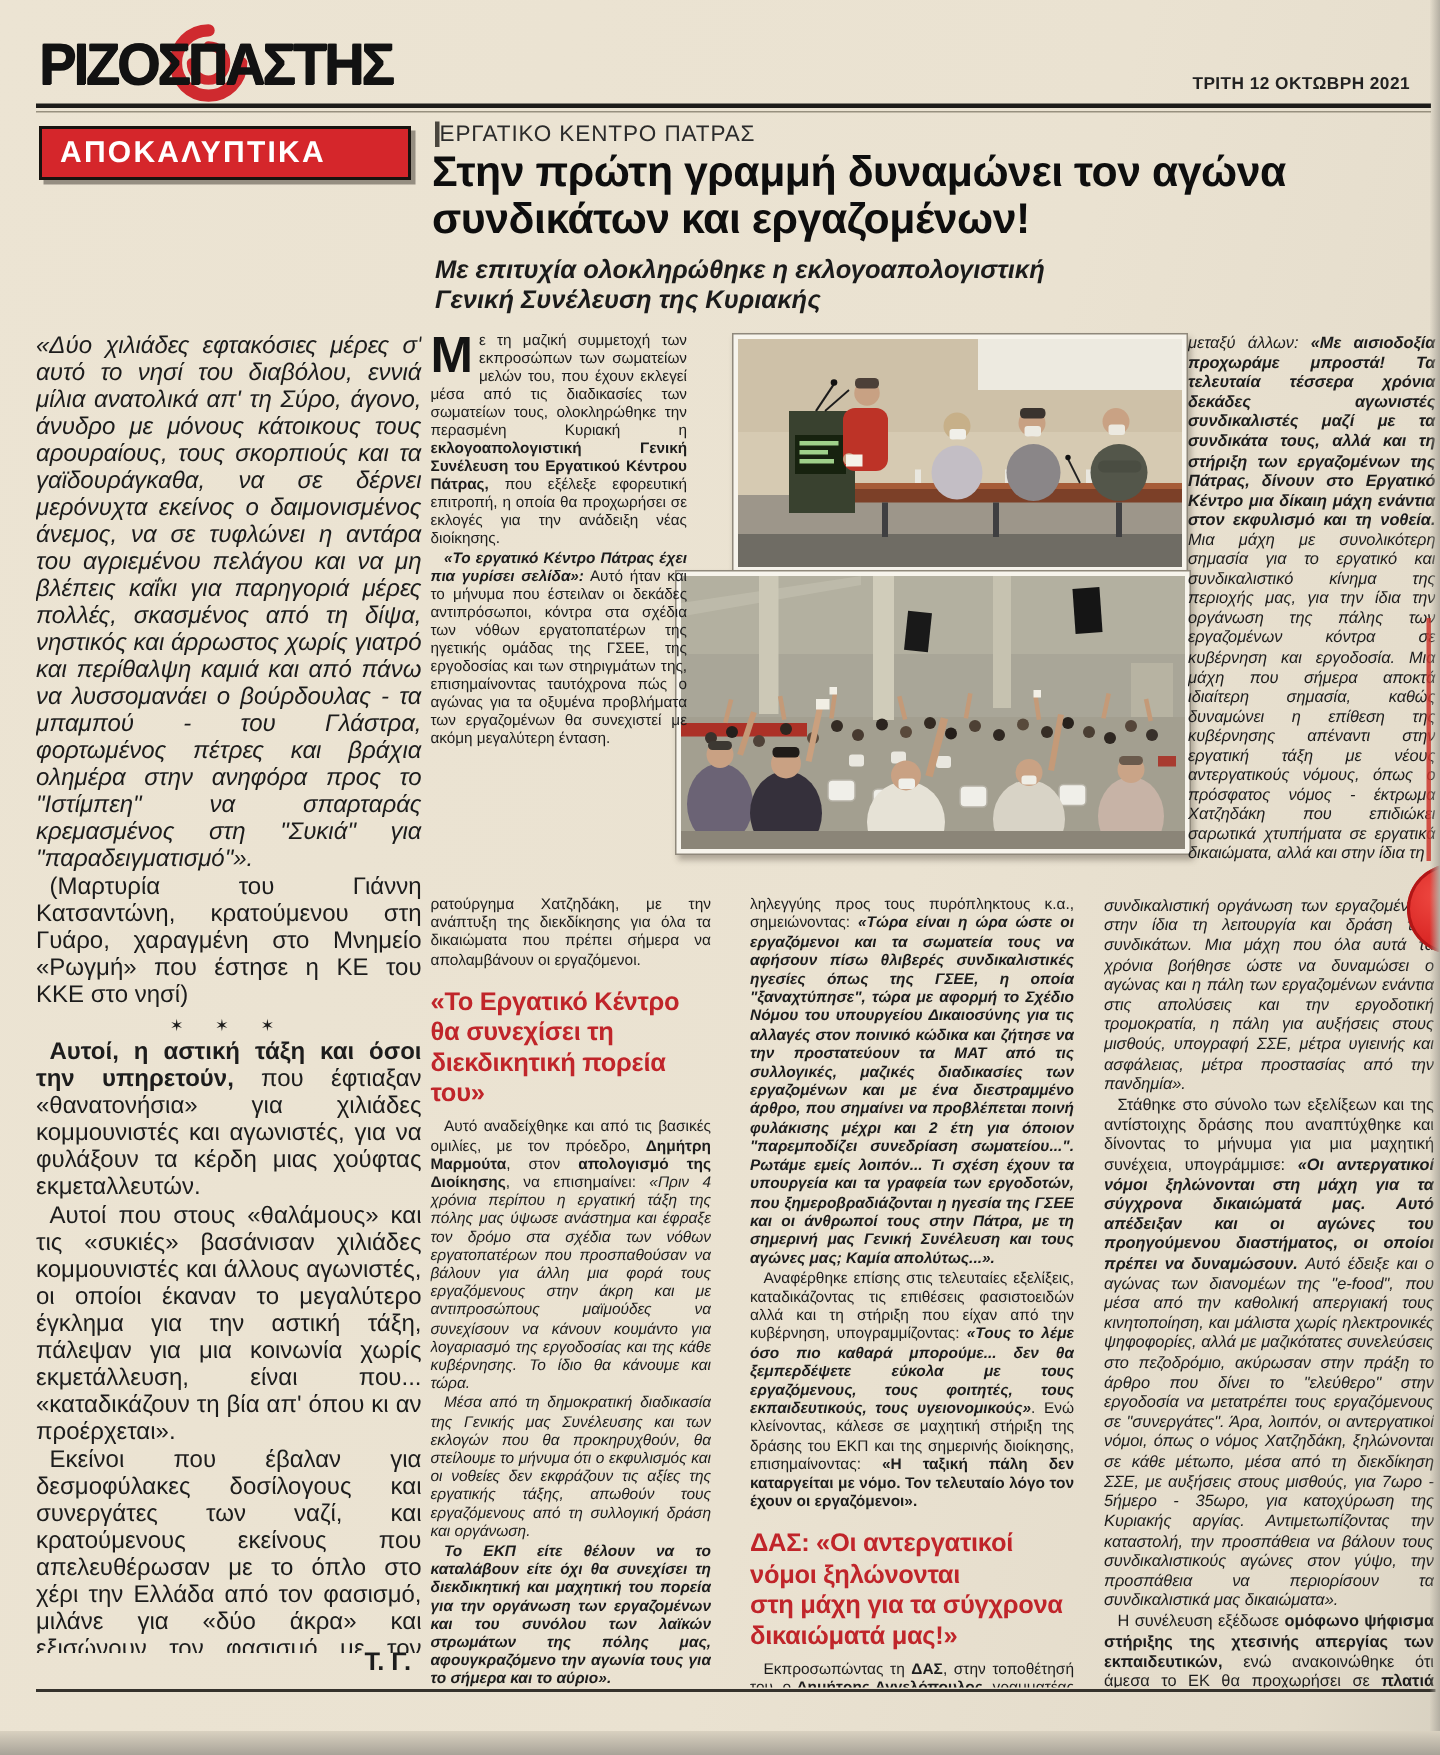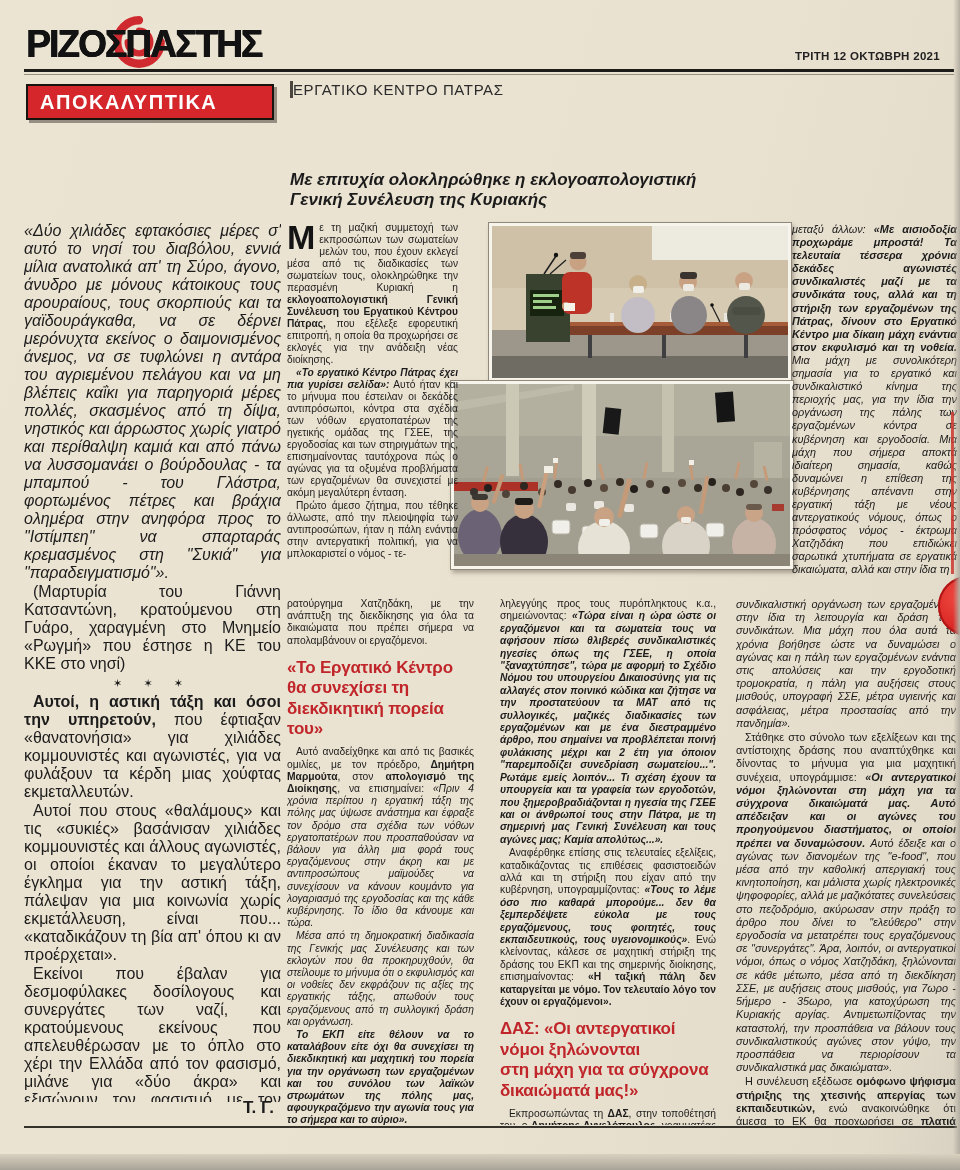--- a/index.html
+++ b/index.html
@@ -98,20 +98,22 @@
       <p class="para ni"><span class="r-i">«Δύο χιλιάδες εφτακόσιες μέρες σ' αυτό το νησί του διαβόλου, εννιά μίλια ανατολικά απ' τη Σύρο, άγονο, άνυδρο με μόνους κάτοικους τους αρουραίους, τους σκορπιούς και τα γαϊδουράγκαθα, να σε δέρνει μερόνυχτα εκείνος ο δαιμονισμένος άνεμος, να σε τυφλώνει η αντάρα του αγριεμένου πελάγου και να μη βλέπεις καΐκι για παρηγοριά μέρες πολλές, σκασμένος από τη δίψα, νηστικός και άρρωστος χωρίς γιατρό και περίθαλψη καμιά και από πάνω να λυσσομανάει ο βούρδουλας - τα μπαμπού - του Γλάστρα, φορτωμένος πέτρες και βράχια ολημέρα στην ανηφόρα προς το "Ιστίμπεη" να σπαρταράς κρεμασμένος στη "Συκιά" για "παραδειγματισμό"».</span></p>
       <p class="para "><span class="r-n">(Μαρτυρία του Γιάννη Κατσαντώνη, κρατούμενου στη Γυάρο, χαραγμένη στο Μνημείο «Ρωγμή» που έστησε η ΚΕ του ΚΚΕ στο νησί)</span></p>
       <p class="para stars"><span class="r-n">✶ ✶ ✶</span></p>
       <p class="para "><span class="r-b">Αυτοί, η αστική τάξη και όσοι την υπηρετούν, </span><span class="r-n">που έφτιαξαν «θανατονήσια» για χιλιάδες κομμουνιστές και αγωνιστές, για να φυλάξουν τα κέρδη μιας χούφτας εκμεταλλευτών.</span></p>
       <p class="para "><span class="r-n">Αυτοί που στους «θαλάμους» και τις «συκιές» βασάνισαν χιλιάδες κομμουνιστές και άλλους αγωνιστές, οι οποίοι έκαναν το μεγαλύτερο έγκλημα για την αστική τάξη, πάλεψαν για μια κοινωνία χωρίς εκμετάλλευση, είναι που... «καταδικάζουν τη βία απ' όπου κι αν προέρχεται».</span></p>
       <p class="para "><span class="r-n">Εκείνοι που έβαλαν για δεσμοφύλακες δοσίλογους και συνεργάτες των ναζί, και κρατούμενους εκείνους που απελευθέρωσαν με το όπλο στο χέρι την Ελλάδα από τον φασισμό, μιλάνε για «δύο άκρα» και εξισώνουν τον φασισμό με τον κομμουνισμό, προσπαθούν μάταια να ξαναγράψουν την Ιστορία με βρώμικο μελάνι και εκατομμύρια ευρώ από την ΕΕ.</span></p>
     </div>
   <div class="sidebar-sig">Τ. Γ.</div>
 
   <div class="kicker">ΕΡΓΑΤΙΚΟ ΚΕΝΤΡΟ ΠΑΤΡΑΣ</div>
+  <div class="headline">Στην πρώτη γραμμή δυναμώνει τον αγώνα
+συνδικάτων και εργαζομένων!</div>
   <div class="deck">Με επιτυχία ολοκληρώθηκε η εκλογοαπολογιστική
 Γενική Συνέλευση της Κυριακής</div>
 
   <div class="photo photo-top">
     <svg width="296" height="152" viewBox="0 0 296 152" preserveAspectRatio="none">
       <rect width="296" height="152" fill="#d6cab2"></rect>
       <rect width="296" height="62" fill="#cec1a8"></rect>
       <rect x="160" width="136" height="34" fill="#edeae0"></rect>
       <rect y="104" width="296" height="48" fill="#9d968a"></rect>
       <rect y="130" width="296" height="22" fill="#6f6c64"></rect>
@@ -236,21 +238,20 @@
       <ellipse cx="300" cy="160" rx="22" ry="26" fill="#c7b3a6"></ellipse>
       <circle cx="300" cy="129" r="9" fill="#caa487"></circle>
         <rect x="292" y="120" width="16" height="6" rx="3" fill="#6a5a4c"></rect>
       <rect y="170" width="336" height="12" fill="#8b8578"></rect>
     </svg>
   </div>
 
   <div class="col col-1t">
       <p class="para ni"><span class="dropcap">Μ</span><span class="r-n">ε τη μαζική συμμετοχή των εκπροσώπων των σωματείων μελών του, που έχουν εκλεγεί μέσα από τις διαδικασίες των σωματείων τους, ολοκληρώθηκε την περασμένη Κυριακή η </span><span class="r-b">εκλογοαπολογιστική Γενική Συνέλευση του Εργατικού Κέντρου Πάτρας,</span><span class="r-n"> που εξέλεξε εφορευτική επιτροπή, η οποία θα προχωρήσει σε εκλογές για την ανάδειξη νέας διοίκησης.</span></p>
       <p class="para "><span class="r-bi">«Το εργατικό Κέντρο Πάτρας έχει πια γυρίσει σελίδα»:</span><span class="r-n"> Αυτό ήταν και το μήνυμα που έστειλαν οι δεκάδες αντιπρόσωποι, κόντρα στα σχέδια των νόθων εργατοπατέρων της ηγετικής ομάδας της ΓΣΕΕ, της εργοδοσίας και των στηριγμάτων της, επισημαίνοντας ταυτόχρονα πώς ο αγώνας για τα οξυμένα προβλήματα των εργαζομένων θα συνεχιστεί με ακόμη μεγαλύτερη ένταση.</span></p>
-      <p class="para "><span class="r-n">Πρώτο άμεσο ζήτημα, που τέθηκε άλλωστε, από την πλειοψηφία των αντιπροσώπων, ήταν η πάλη ενάντια στην αντεργατική πολιτική, για να μπλοκαριστεί ο νόμος - τε-</span></p>
     </div>
   <div class="col col-1b">
       <p class="para ni"><span class="r-n">ρατούργημα Χατζηδάκη, με την ανάπτυξη της διεκδίκησης για όλα τα δικαιώματα που πρέπει σήμερα να απολαμβάνουν οι εργαζόμενοι.</span></p>
       <p class="para subhead"><span class="r-b">«Το Εργατικό Κέντρο
 θα συνεχίσει τη
 διεκδικητική πορεία του»</span></p>
       <p class="para "><span class="r-n">Αυτό αναδείχθηκε και από τις βασικές ομιλίες, με τον πρόεδρο, </span><span class="r-b">Δημήτρη Μαρμούτα</span><span class="r-n">, στον </span><span class="r-b">απολογισμό της Διοίκησης</span><span class="r-n">, να επισημαίνει: </span><span class="r-i">«Πριν 4 χρόνια περίπου η εργατική τάξη της πόλης μας ύψωσε ανάστημα και έφραξε τον δρόμο στα σχέδια των νόθων εργατοπατέρων που προσπαθούσαν να βάλουν για άλλη μια φορά τους εργαζόμενους στην άκρη και με αντιπροσώπους μαϊμούδες να συνεχίσουν να κάνουν κουμάντο για λογαριασμό της εργοδοσίας και της κάθε κυβέρνησης. Το ίδιο θα κάνουμε και τώρα.</span></p>
       <p class="para "><span class="r-i">Μέσα από τη δημοκρατική διαδικασία της Γενικής μας Συνέλευσης και των εκλογών που θα προκηρυχθούν, θα στείλουμε το μήνυμα ότι ο εκφυλισμός και οι νοθείες δεν εκφράζουν τις αξίες της εργατικής τάξης, απωθούν τους εργαζόμενους από τη συλλογική δράση και οργάνωση.</span></p>
       <p class="para "><span class="r-bi">Το ΕΚΠ είτε θέλουν να το καταλάβουν είτε όχι θα συνεχίσει τη διεκδικητική και μαχητική του πορεία για την οργάνωση των εργαζομένων και του συνόλου των λαϊκών στρωμάτων της πόλης μας, αφουγκραζόμενο την αγωνία τους για το σήμερα και το αύριο».</span></p>
     </div>

